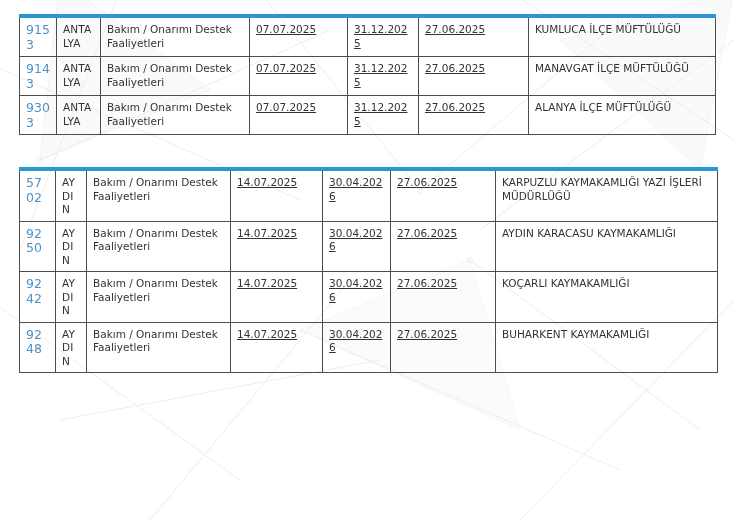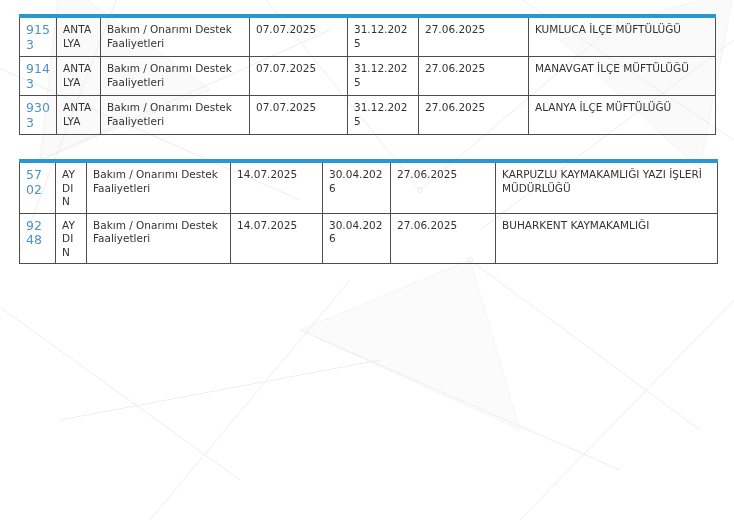--- a/index.html
+++ b/index.html
@@ -17,21 +17,21 @@
     pointer-events: none;
   }
   .page {
     position: relative;
     z-index: 1;
     padding: 14px 0 0 19px;
   }
   table.data-table {
     border-collapse: collapse;
     table-layout: fixed;
-    margin: 0 0 24px 0;
+    margin: 0 0 32px 0;
     background: transparent;
   }
   table.data-table td {
     border: 1px solid #4d4d4d;
     vertical-align: top;
     padding: 5px 6px 4px 6px;
     font-size: 10.5px;
     line-height: 13.5px;
     color: #333333;
     overflow: hidden;
@@ -42,21 +42,21 @@
     border-top: 4px solid #2798d2;
   }
   td.c-id { padding-top: 4px; }
   td.c-id a {
     color: #4f92c4;
     font-size: 12.5px;
     text-decoration: none;
     cursor: pointer;
   }
   td.c-city { font-size: 10px; letter-spacing: 0.1px; }
-  td.c-date { font-size: 10.5px; }
+  td.c-date { font-size: 10.5px; text-decoration: underline; }
   td.c-office { font-size: 10.2px; }
 </style>
 </head>
 <body>
 
 <svg class="bg-pattern" width="734" height="520" viewBox="0 0 734 520">
   <g stroke="#ededed" stroke-width="1" fill="none">
     <polygon points="60,-20 210,90 40,160" fill="#f8f8f8" opacity="0.7"></polygon>
     <polygon points="560,40 734,-10 700,170" fill="#f8f8f8" opacity="0.6"></polygon>
     <polygon points="300,330 470,260 520,430" fill="#f8f8f8" opacity="0.55"></polygon>
@@ -135,20 +135,38 @@
         <tr class="first-row">
           <td class="c-id"><a>5702</a></td>
           <td class="c-city">AYDIN</td>
           <td class="c-activity">Bakım / Onarımı Destek Faaliyetleri</td>
           <td class="c-date">14.07.2025</td>
           <td class="c-date">30.04.2026</td>
           <td class="c-date">27.06.2025</td>
           <td class="c-office">KARPUZLU KAYMAKAMLIĞI YAZI İŞLERİ MÜDÜRLÜĞÜ</td>
         </tr>
         <tr>
+          <td class="c-id"><a>9250</a></td>
+          <td class="c-city">AYDIN</td>
+          <td class="c-activity">Bakım / Onarımı Destek Faaliyetleri</td>
+          <td class="c-date">14.07.2025</td>
+          <td class="c-date">30.04.2026</td>
+          <td class="c-date">27.06.2025</td>
+          <td class="c-office">AYDIN KARACASU KAYMAKAMLIĞI</td>
+        </tr>
+        <tr>
+          <td class="c-id"><a>9242</a></td>
+          <td class="c-city">AYDIN</td>
+          <td class="c-activity">Bakım / Onarımı Destek Faaliyetleri</td>
+          <td class="c-date">14.07.2025</td>
+          <td class="c-date">30.04.2026</td>
+          <td class="c-date">27.06.2025</td>
+          <td class="c-office">KOÇARLI KAYMAKAMLIĞI</td>
+        </tr>
+        <tr>
           <td class="c-id"><a>9248</a></td>
           <td class="c-city">AYDIN</td>
           <td class="c-activity">Bakım / Onarımı Destek Faaliyetleri</td>
           <td class="c-date">14.07.2025</td>
           <td class="c-date">30.04.2026</td>
           <td class="c-date">27.06.2025</td>
           <td class="c-office">BUHARKENT KAYMAKAMLIĞI</td>
         </tr>
       </tbody>
   </table>

